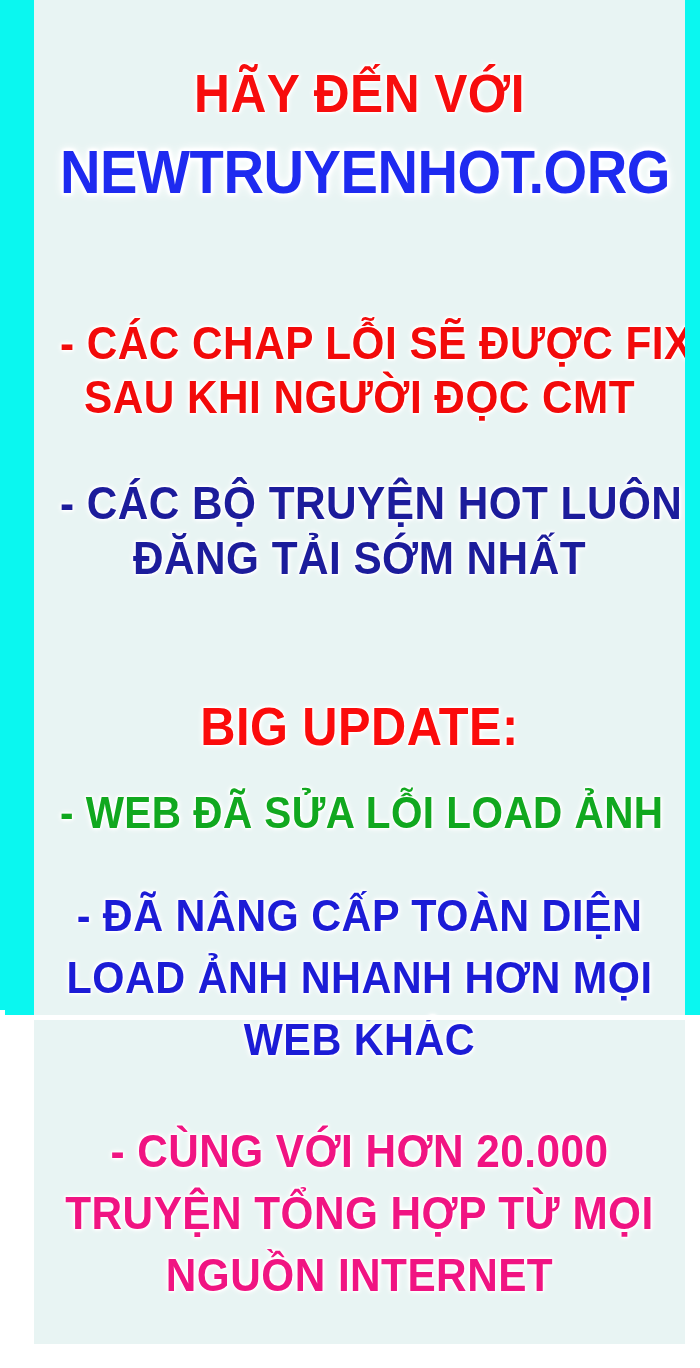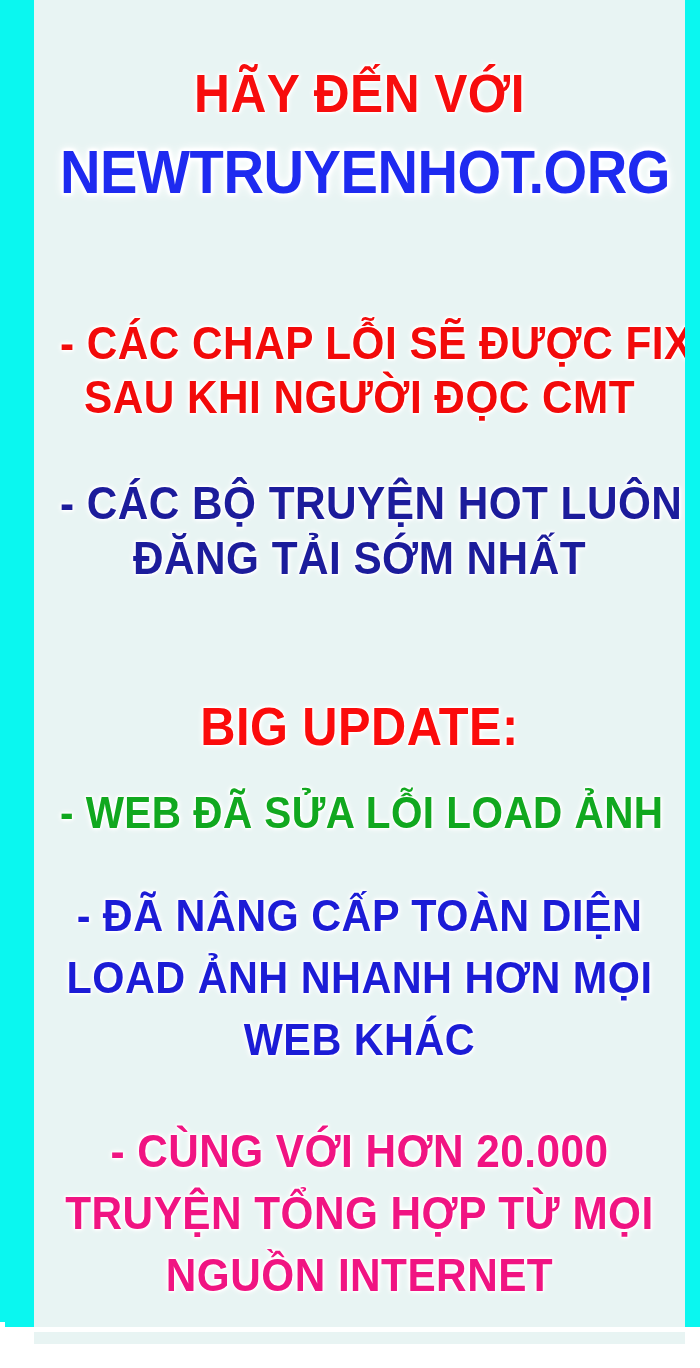--- a/index.html
+++ b/index.html
@@ -11,21 +11,21 @@
     width: 700px;
     height: 1368px;
     overflow: hidden;
     font-family: "Liberation Sans", sans-serif;
   }
 
   
   #poster {
     position: relative;
     width: 700px;
-    height: 1332px;
+    height: 1020px;
     background: #0AF7F0;            
     box-sizing: border-box;
   }
 
   
   #panel {
     position: absolute;
     left: 34px;
     top: 0px;
     width: 651px;

